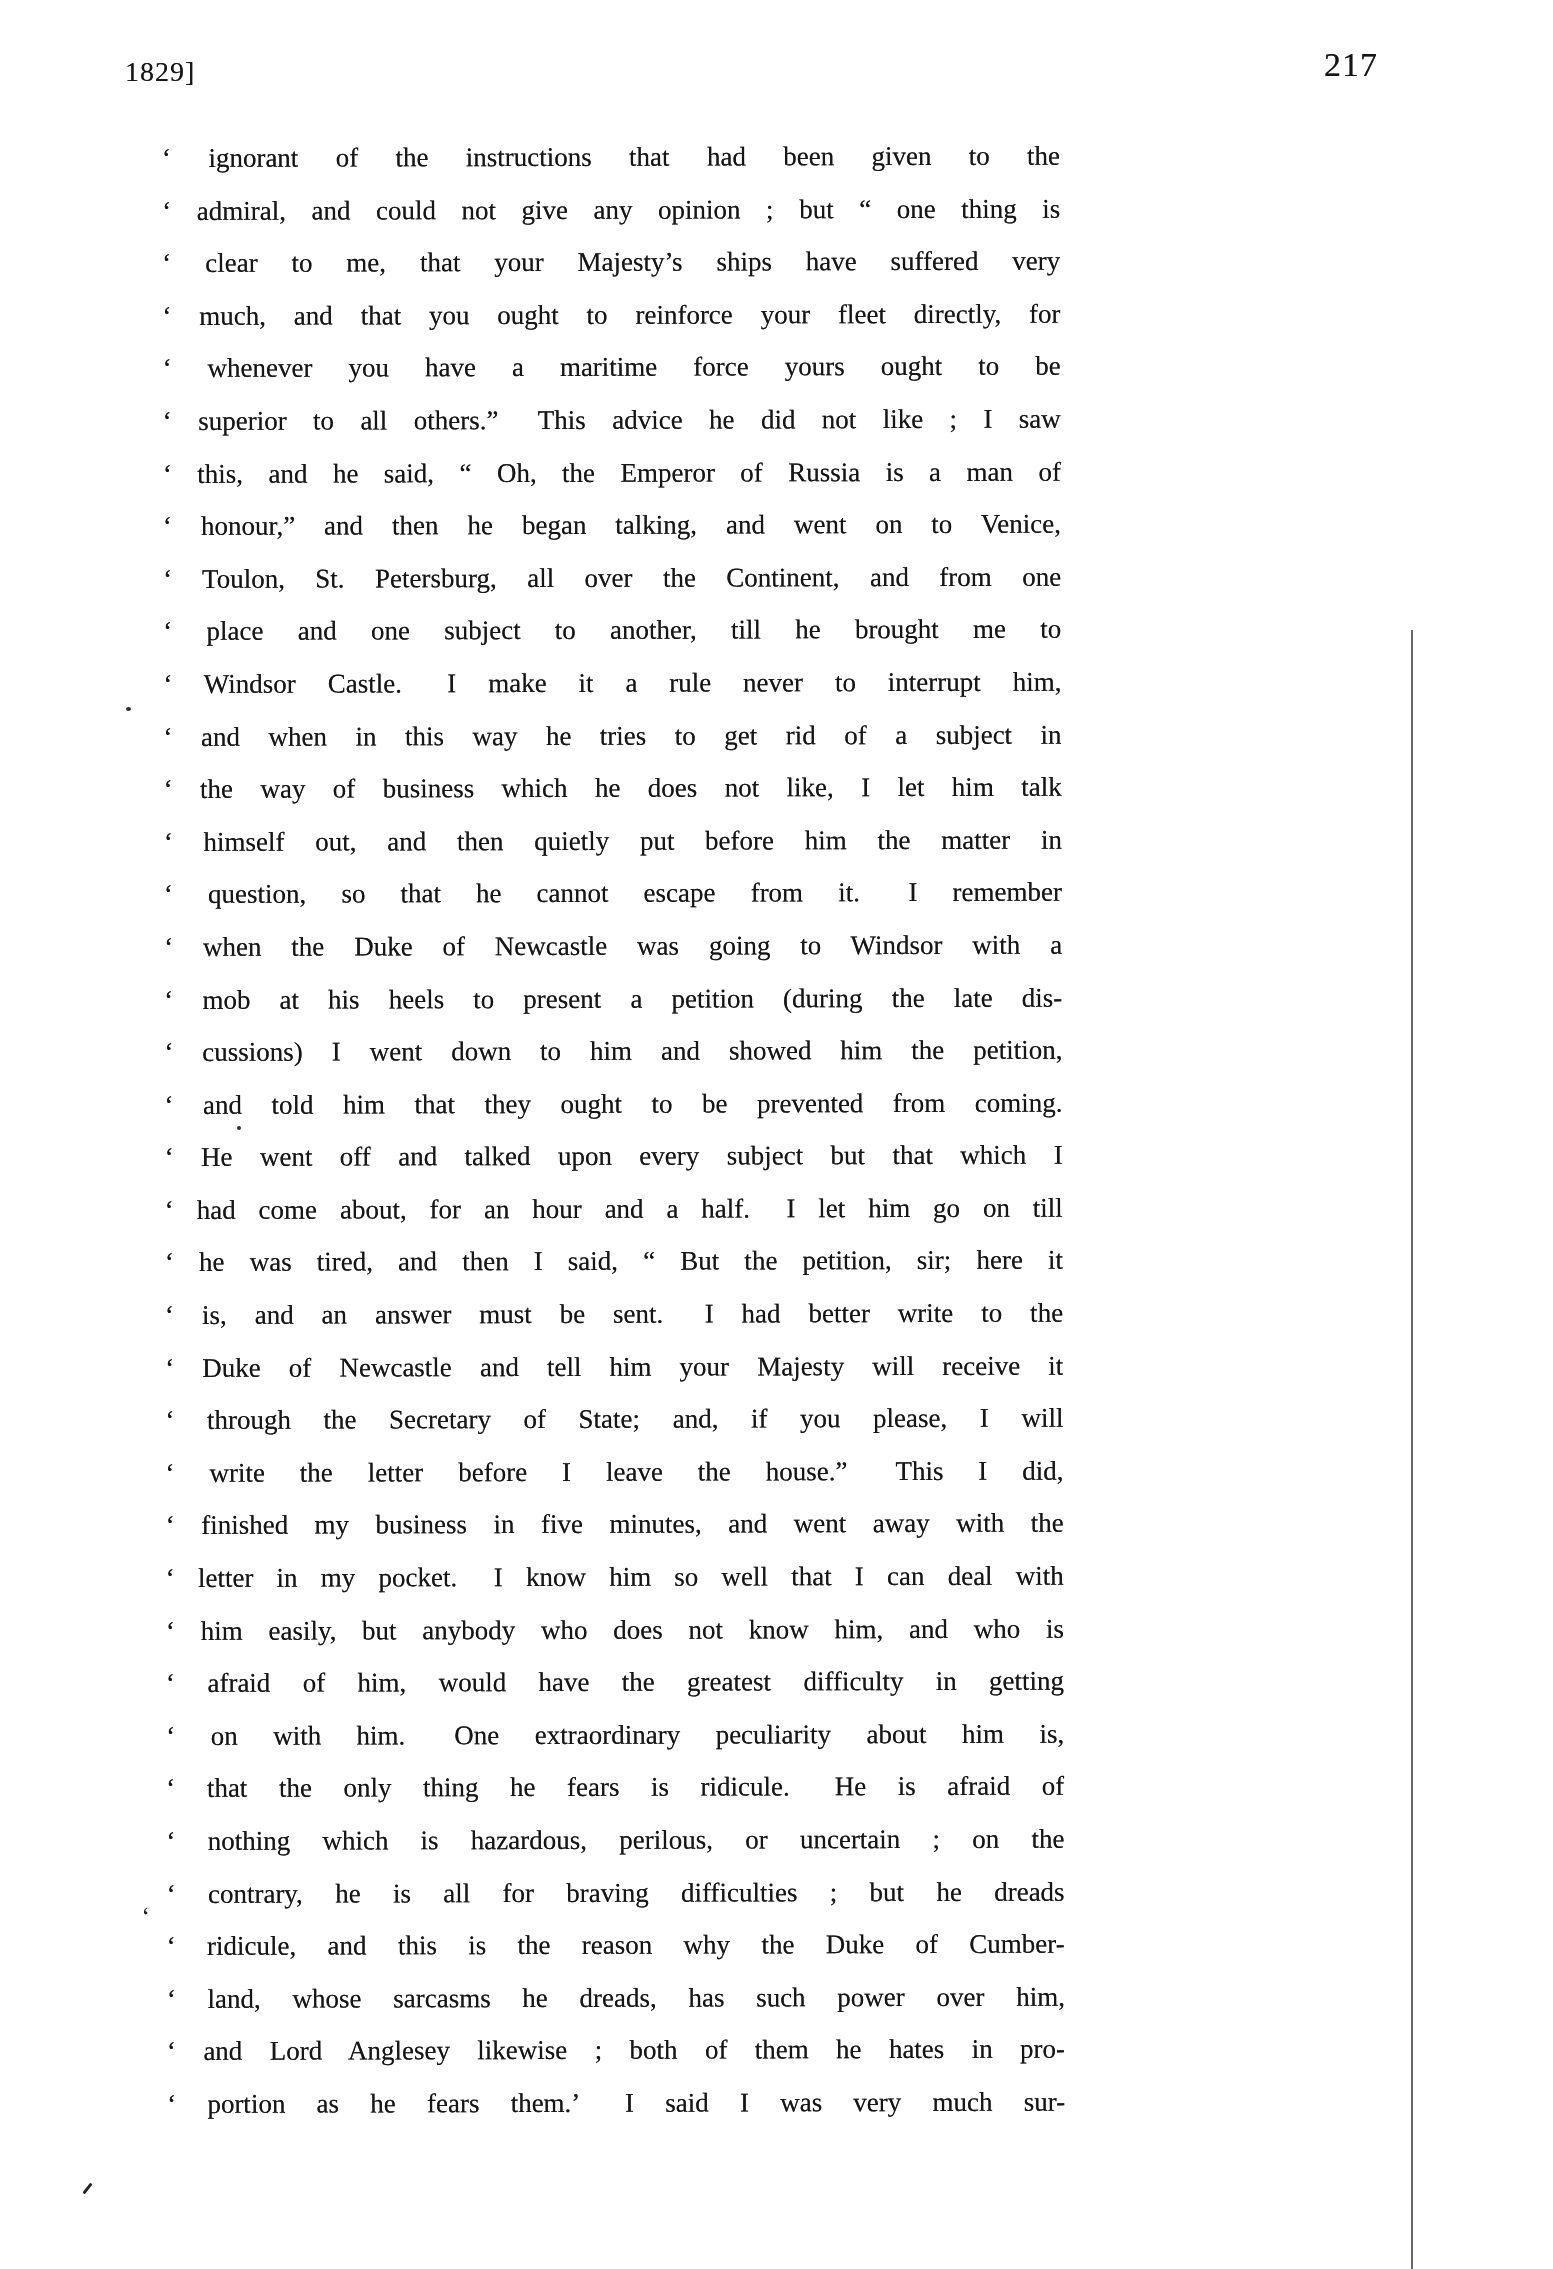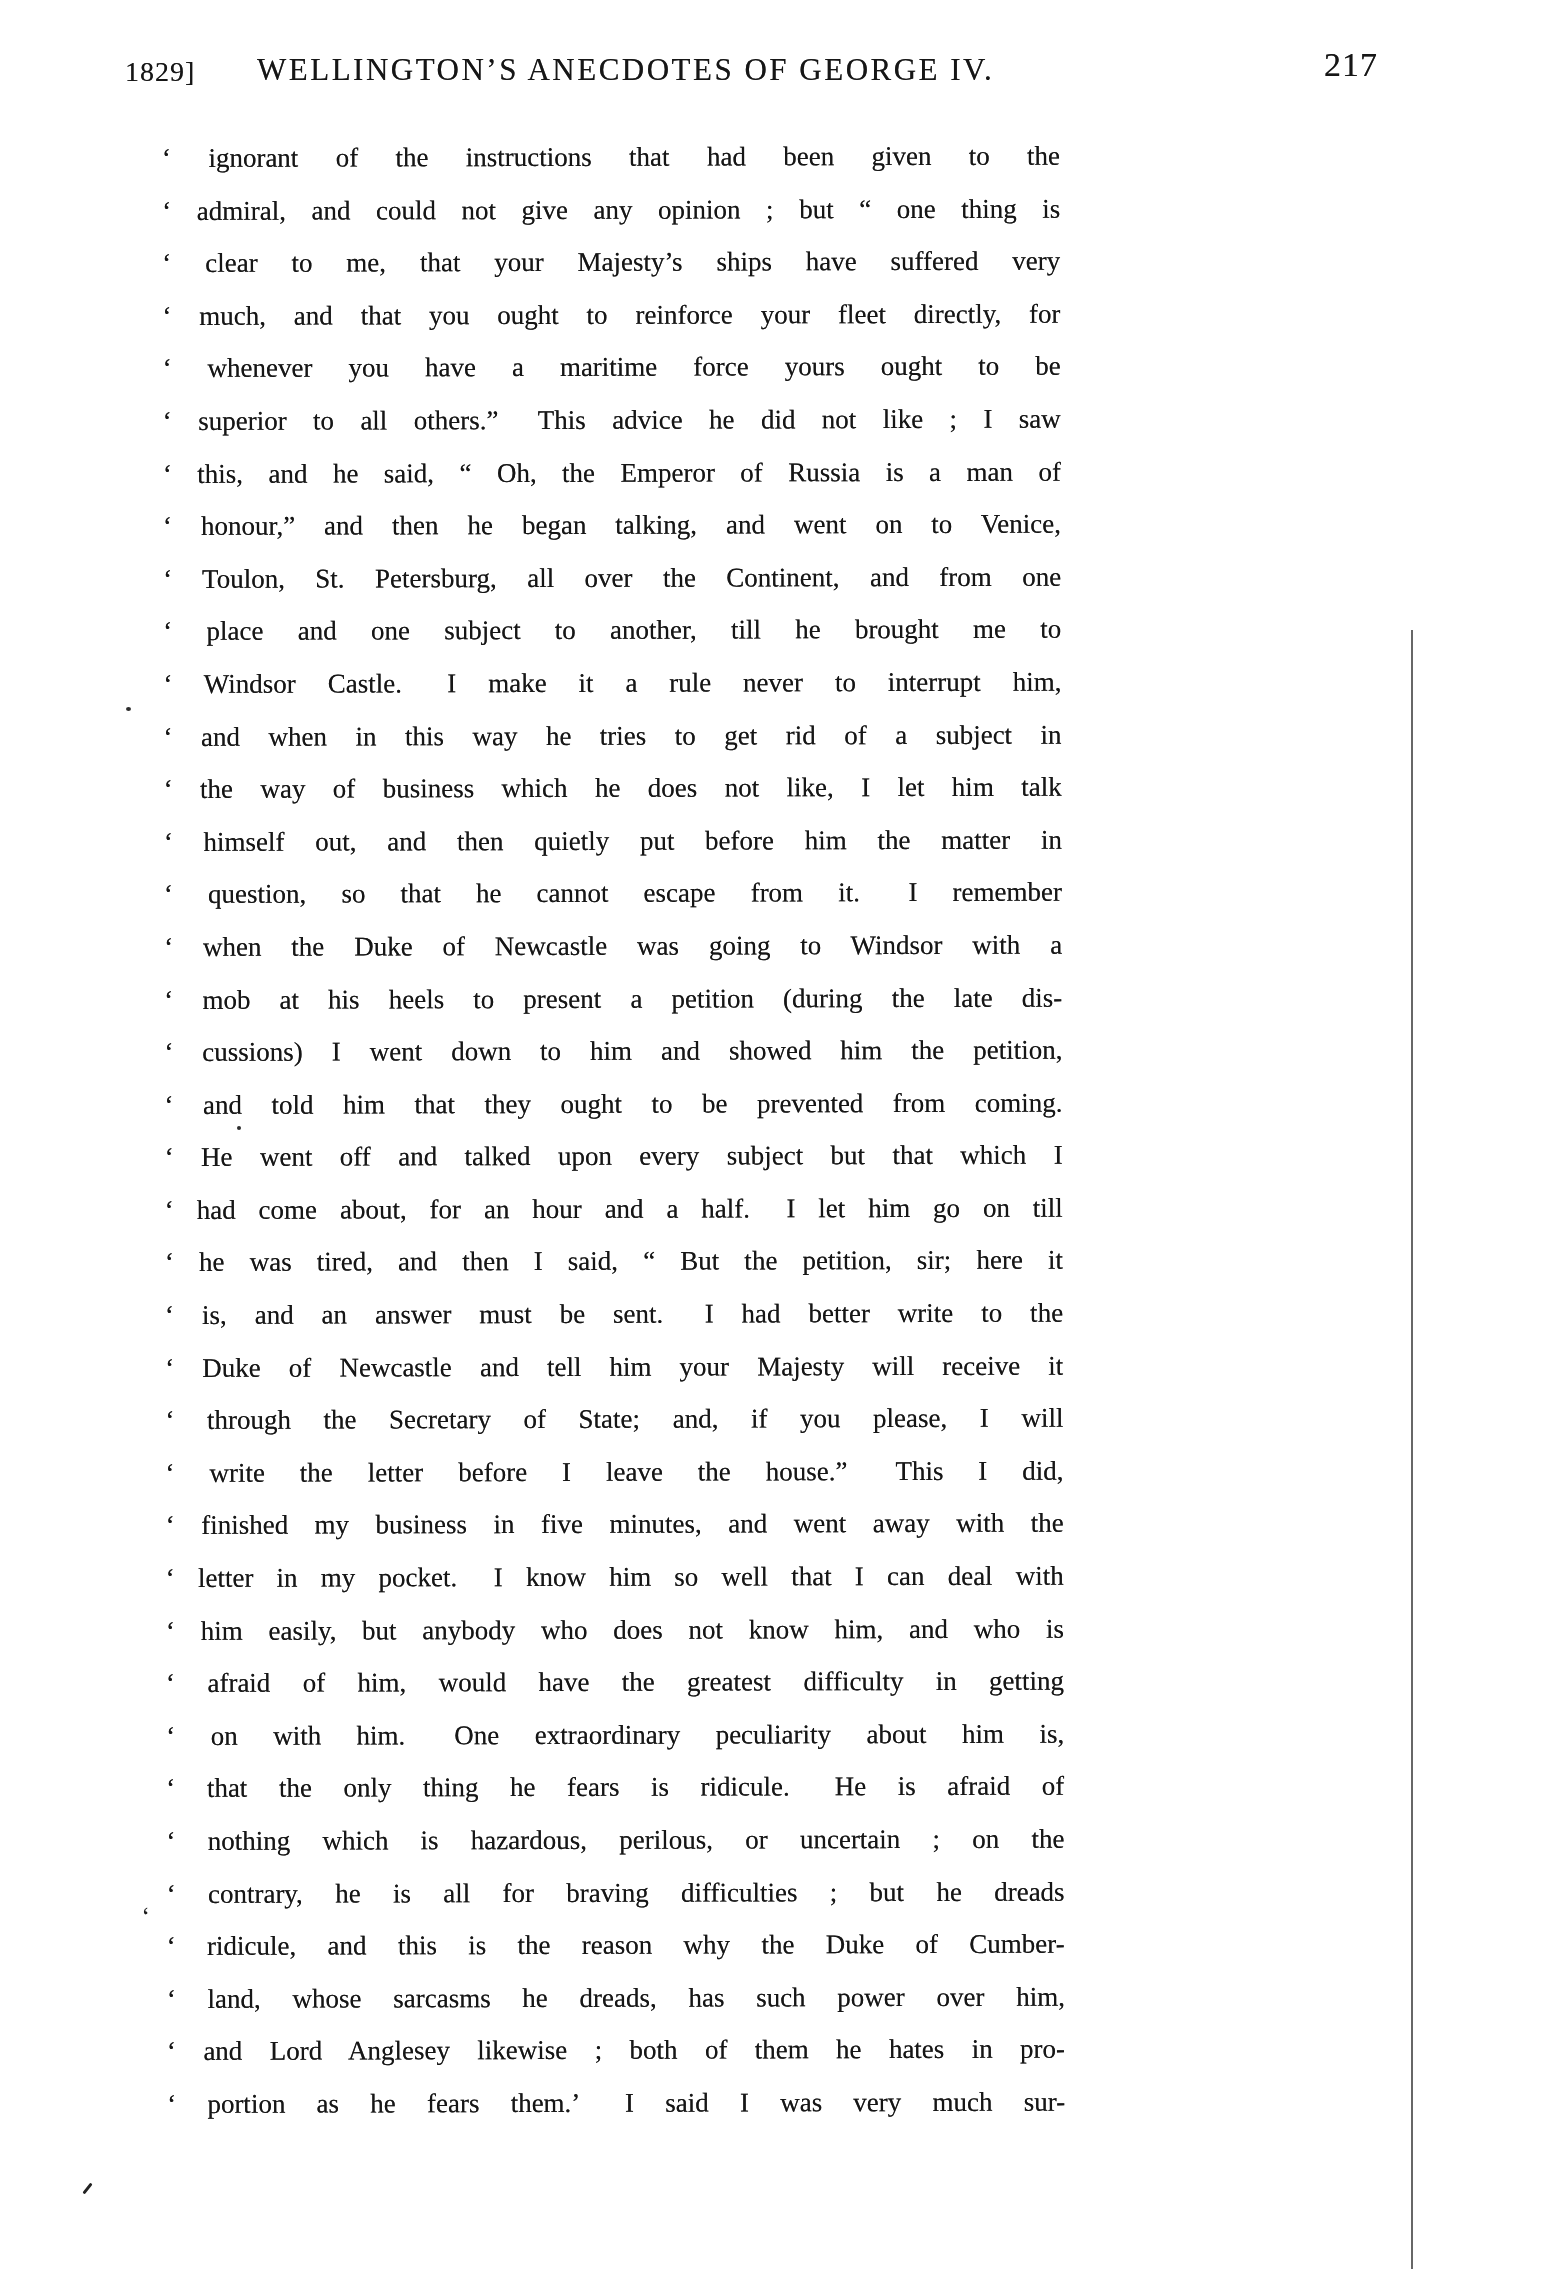--- a/index.html
+++ b/index.html
@@ -70,21 +70,20 @@
     transform: rotate(38deg);
   }
 </style>
 </head>
 <body>
 
 <div class="page">
 
   <span class="hdr hdr-year">1829]</span>
 
-  <span class="hdr hdr-title">WELLINGTON’S ANECDOTES OF GEORGE IV.</span>
 
   <span class="hdr hdr-pagenum">217</span>
 
   <div class="body-text">
       <div class="text-line">‘ ignorant of the instructions that had been given to the</div>
       <div class="text-line">‘ admiral, and could not give any opinion ; but “ one thing is</div>
       <div class="text-line">‘ clear to me, that your Majesty’s ships have suffered very</div>
       <div class="text-line">‘ much, and that you ought to reinforce your fleet directly, for</div>
       <div class="text-line">‘ whenever you have a maritime force yours ought to be</div>
       <div class="text-line">‘ superior to all others.”  This advice he did not like ; I saw</div>

